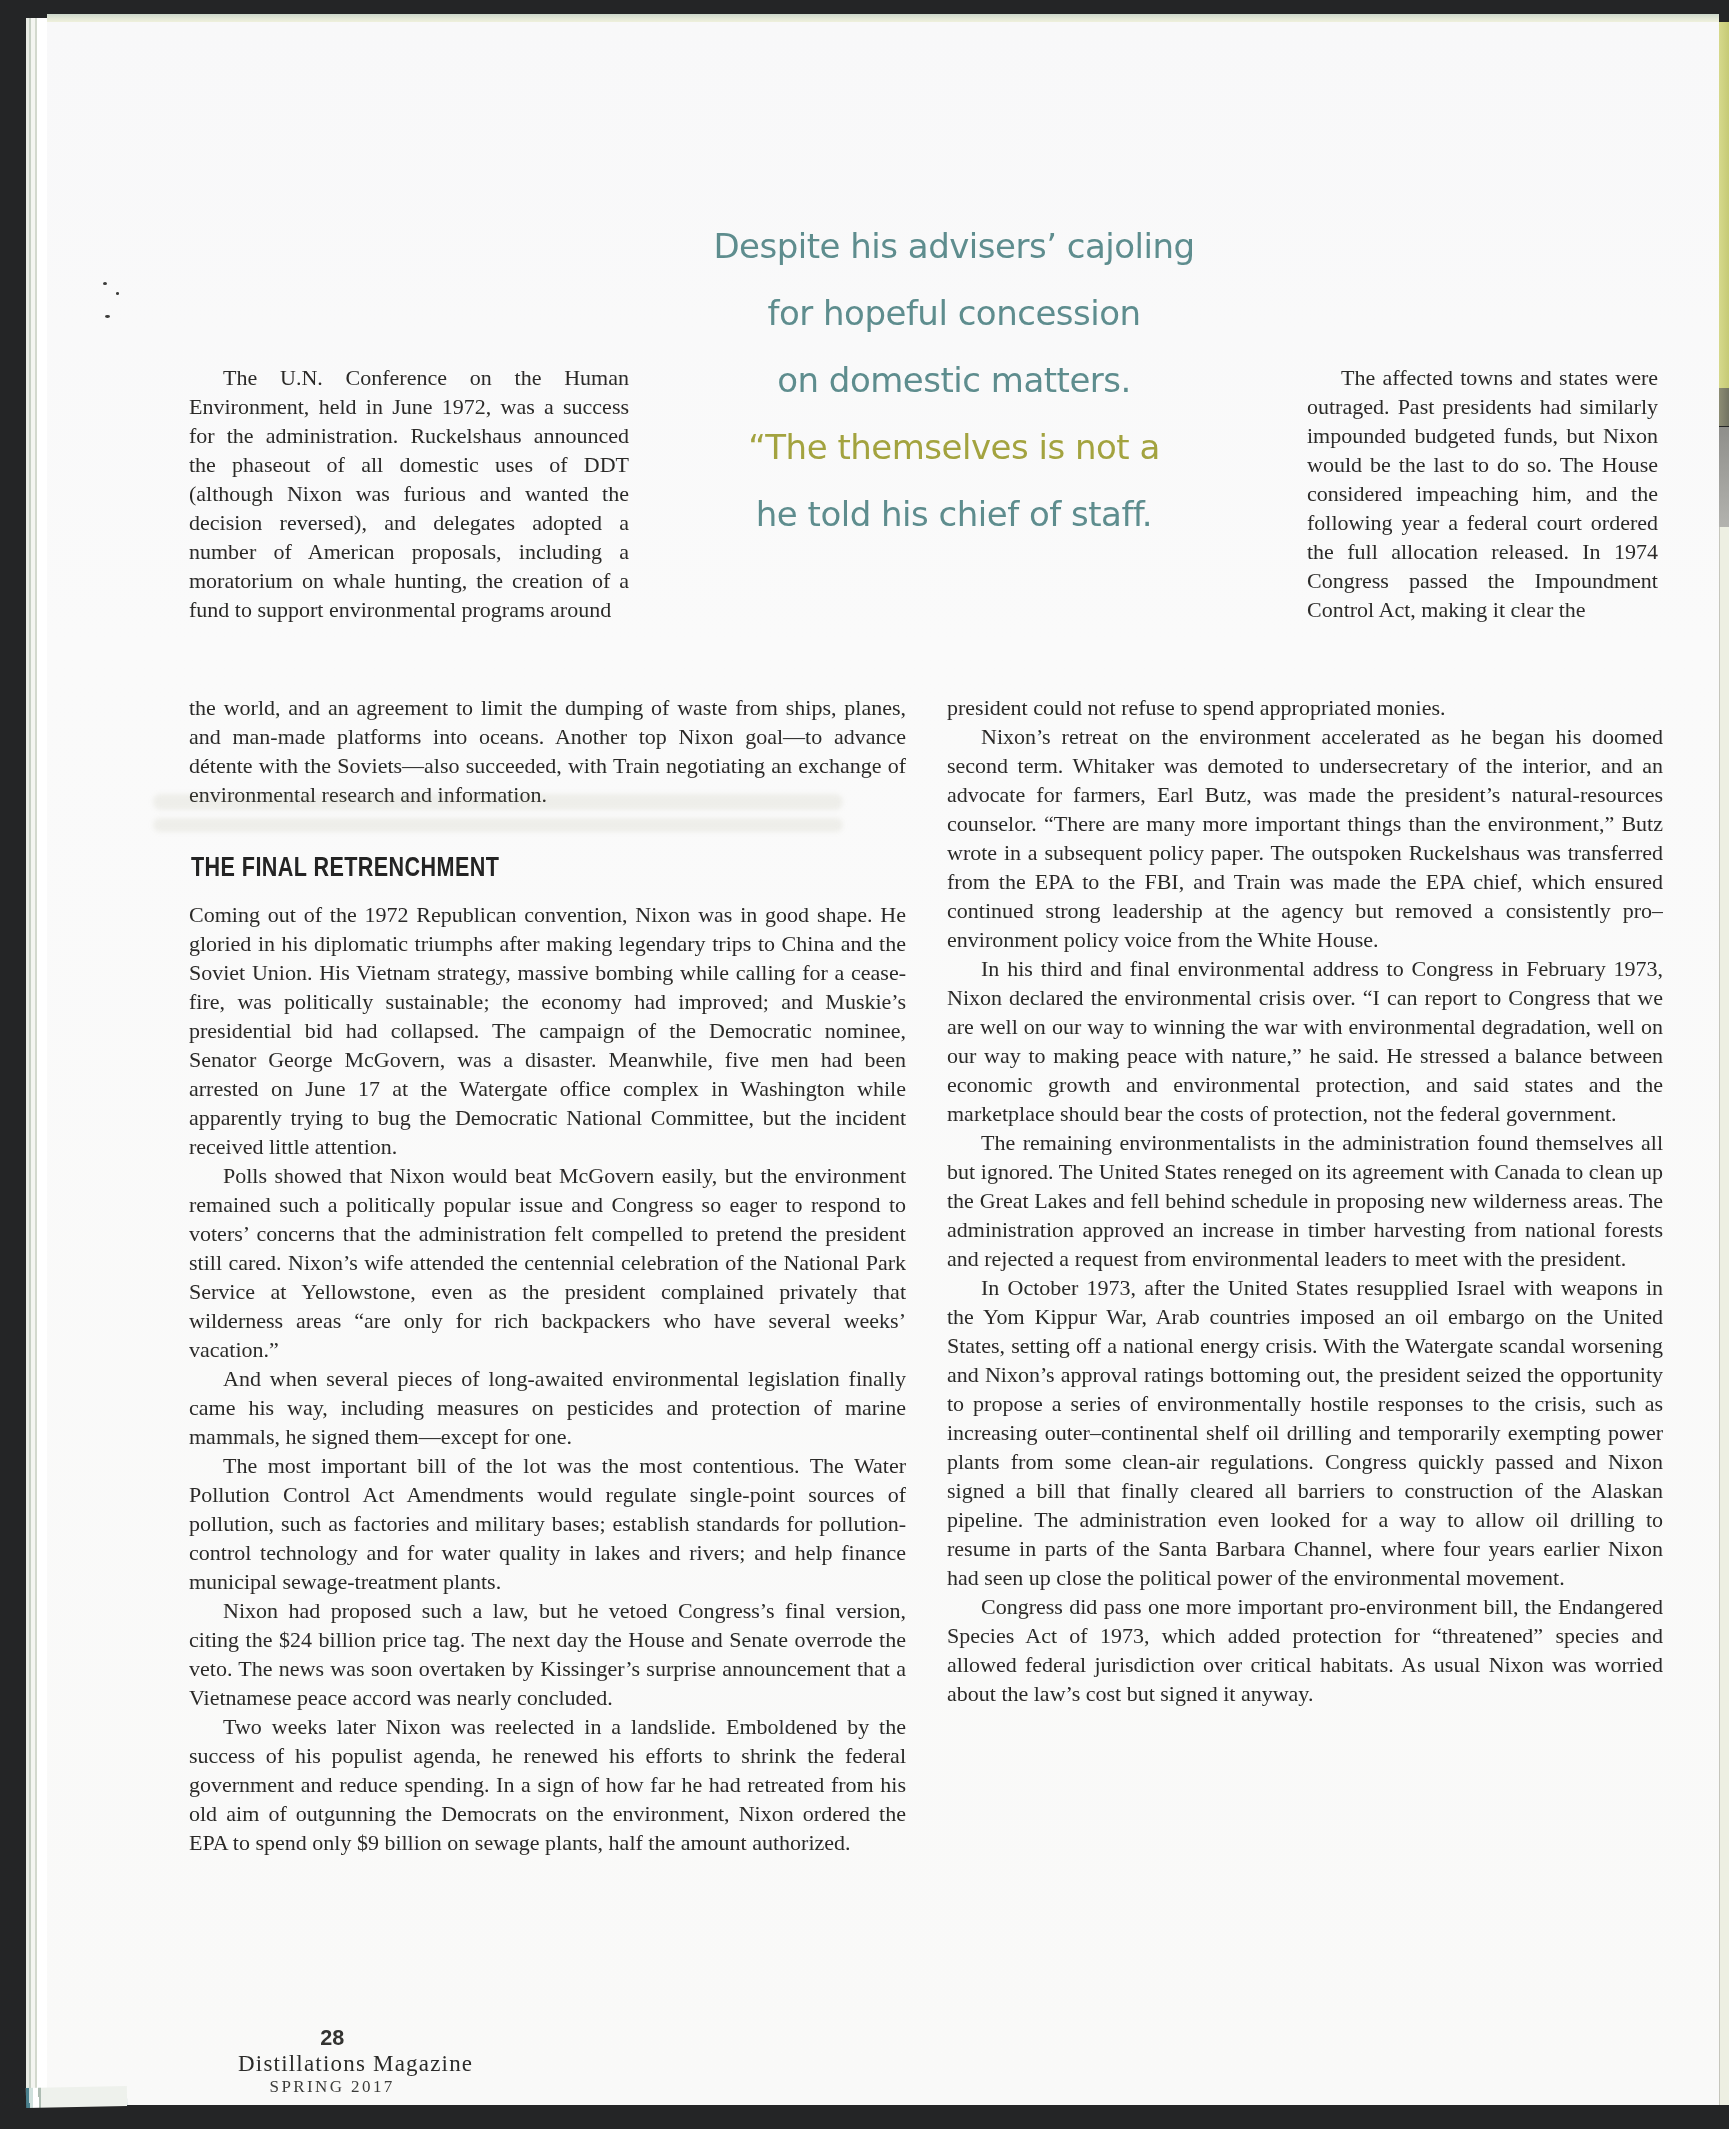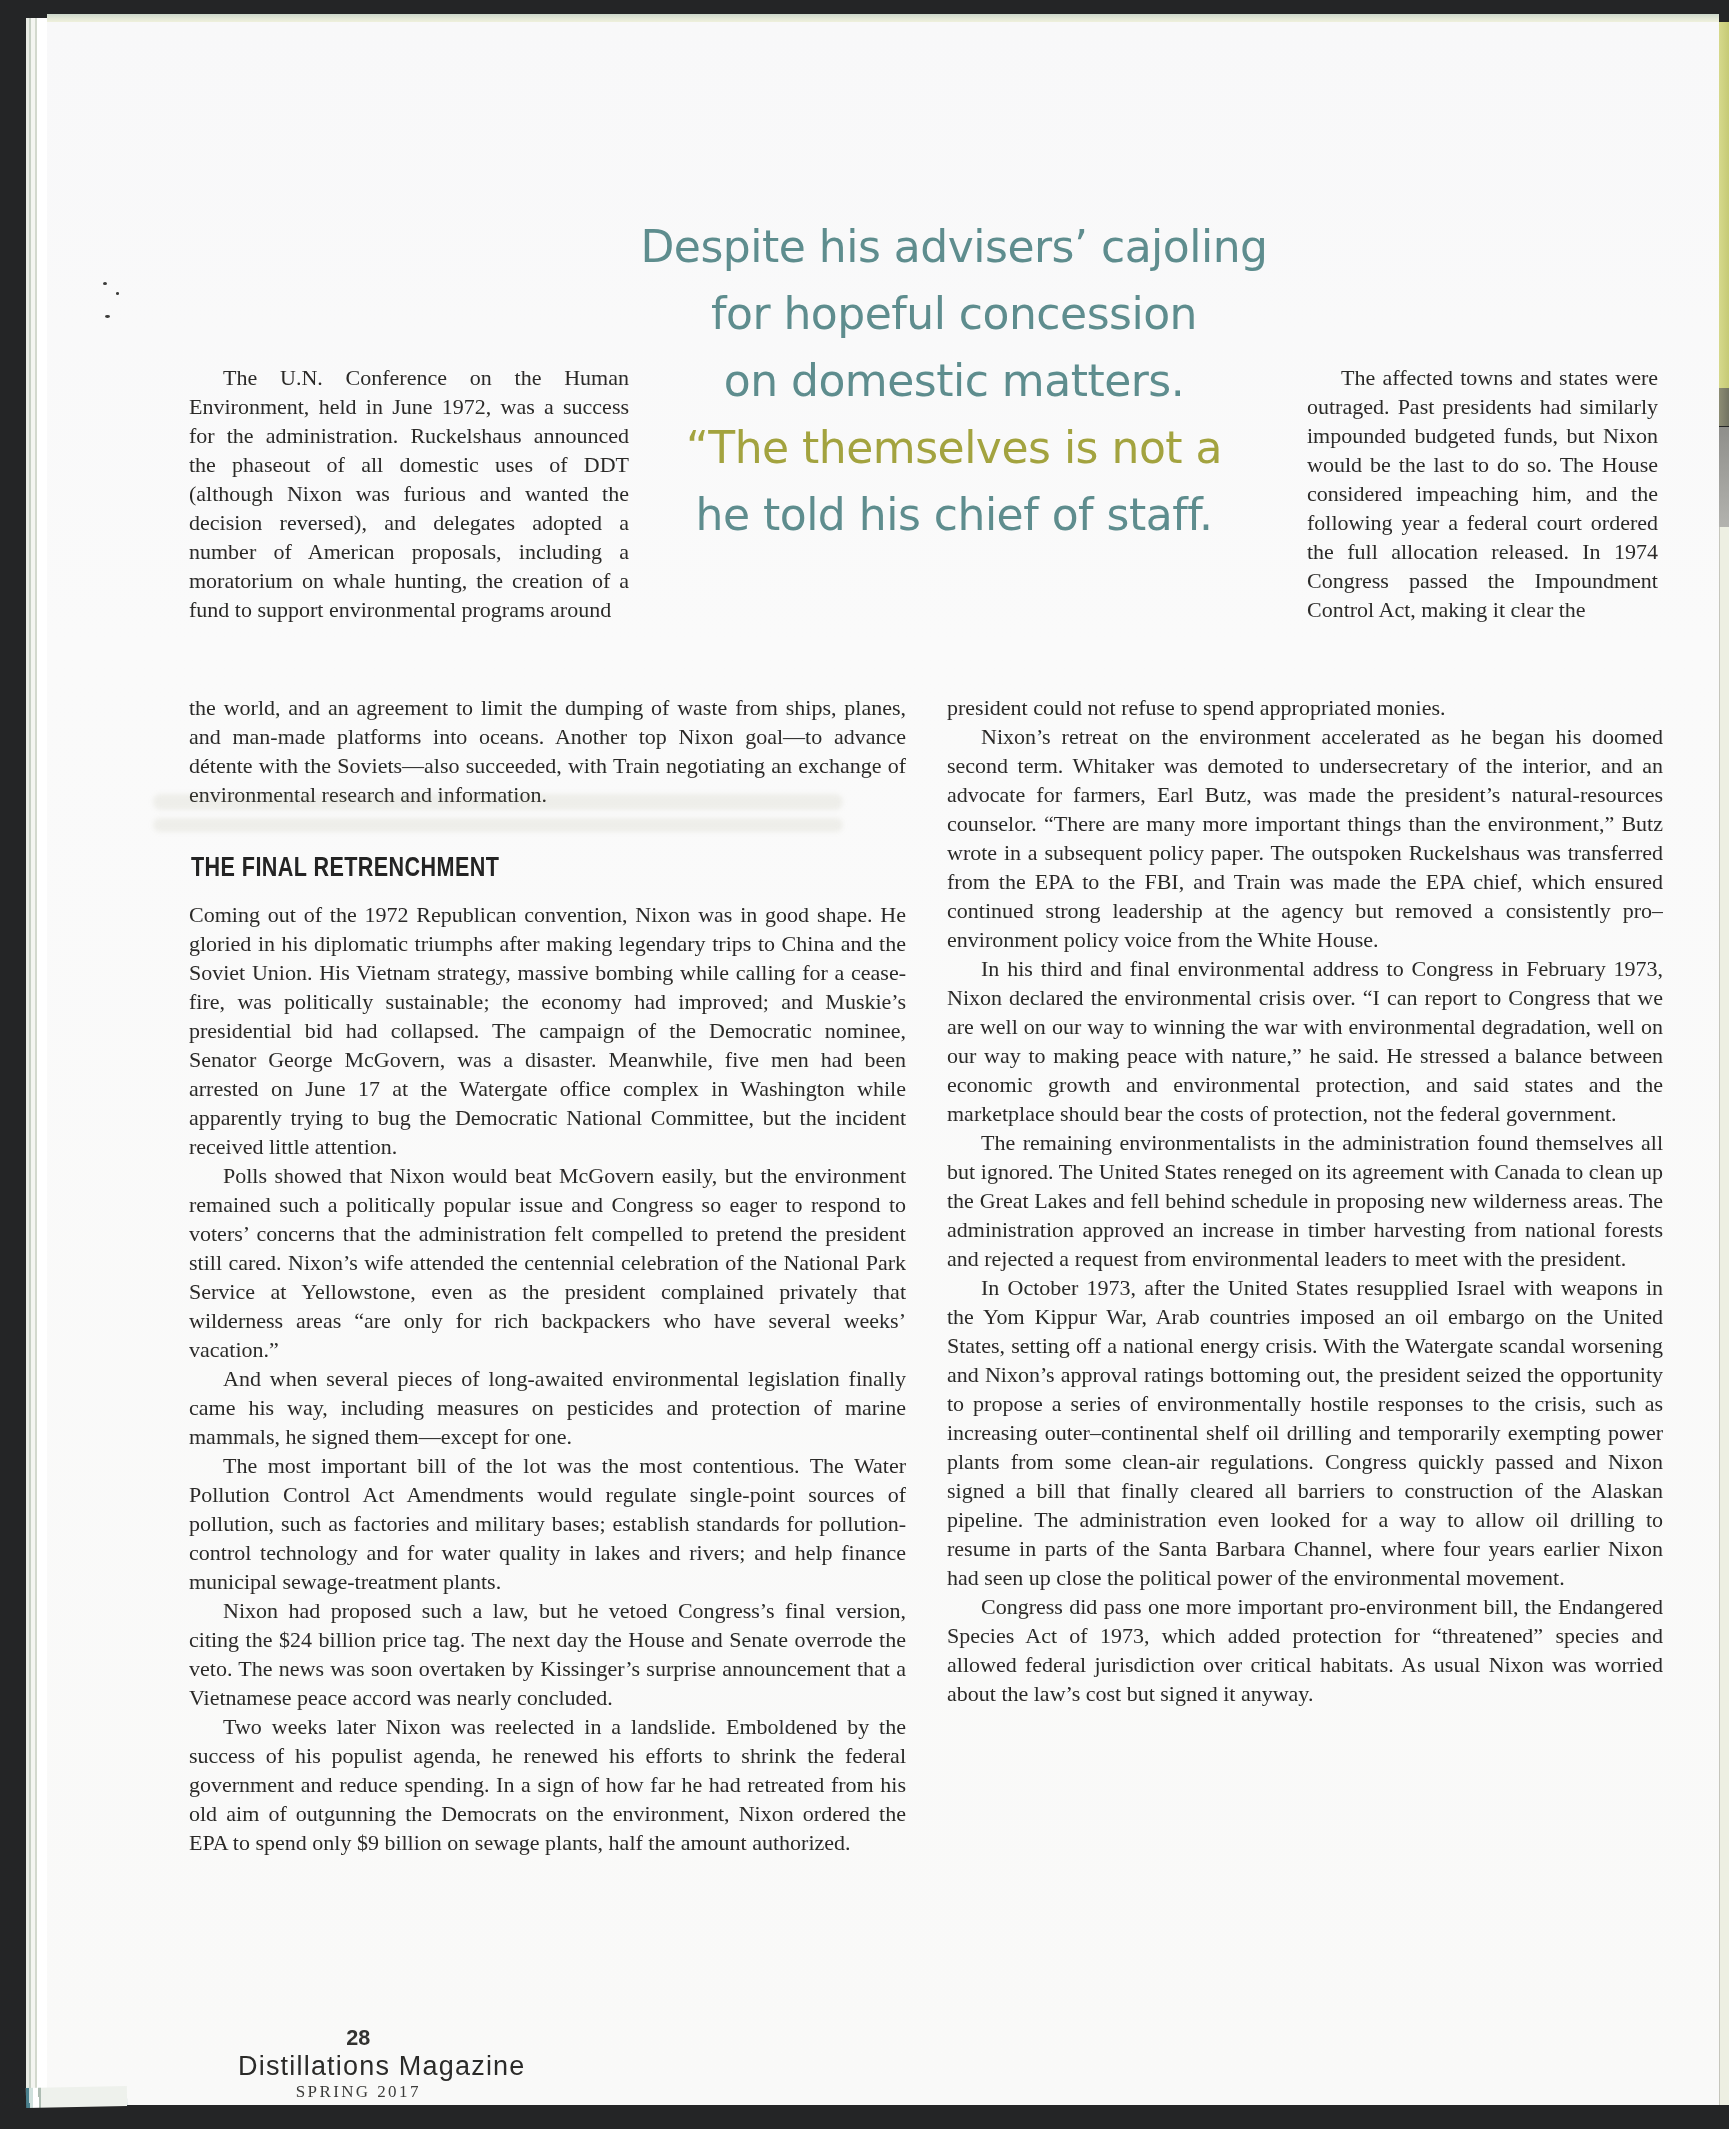--- a/index.html
+++ b/index.html
@@ -52,39 +52,39 @@
   .col-right-top{left:1260px;top:341px;width:351px;height:326px;overflow:hidden;}
   .left-cont{left:142px;top:671px;width:717px;height:134px;overflow:hidden;}
   .left-paras{left:142px;top:878px;width:717px;height:1073px;overflow:hidden;}
   .right-wide{left:900px;top:671px;width:716px;height:1294px;overflow:hidden;}
 
   .pullquote{
     position:absolute;left:562px;top:191px;width:690px;
     text-align:center;
     font-family:"DejaVu Sans", sans-serif;
     font-weight:400;
-    font-size:44px;line-height:67px;letter-spacing:-0.5px;
+    font-size:34px;line-height:67px;letter-spacing:-0.5px;
     white-space:nowrap;
   }
   .q-teal{color:var(--teal,#5E8D8E);}
   .q-olive{color:var(--olive,#A3A33F);}
 
   .section-heading{
     position:absolute;left:144px;top:830px;
     font-family:"Liberation Sans", sans-serif;font-weight:700;
     font-size:27px;letter-spacing:0.5px;color:#242424;
     transform:scaleX(0.8);transform-origin:left top;white-space:nowrap;
   }
 
   .footer{
     position:absolute;left:144px;top:2003px;height:36px;
     display:flex;align-items:center;flex-direction:column;
   }
   .page-num{font-family:"Liberation Sans", sans-serif;font-weight:700;font-size:21.6px;color:#333331;}
-  .mag-title{font-family:Liberation Sans, sans-serif;font-size:27px;letter-spacing:1.2px;color:#2b2b29;margin-left:47px;}
+  .mag-title{font-family:Liberation Serif, serif;font-size:23px;letter-spacing:1.2px;color:#2b2b29;margin-left:47px;}
   .footer-divider{width:1.4px;height:31px;background:#4a4a48;margin:0 21px;}
   .issue{font-family:Liberation Serif, serif;font-size:17px;letter-spacing:2.4px;color:#3b3b39;}
 </style>
 </head>
 <body>
 
 <div class="edge-stack-left"></div>
 <div class="edge-stack-top"></div>
 
 <div class="page">

